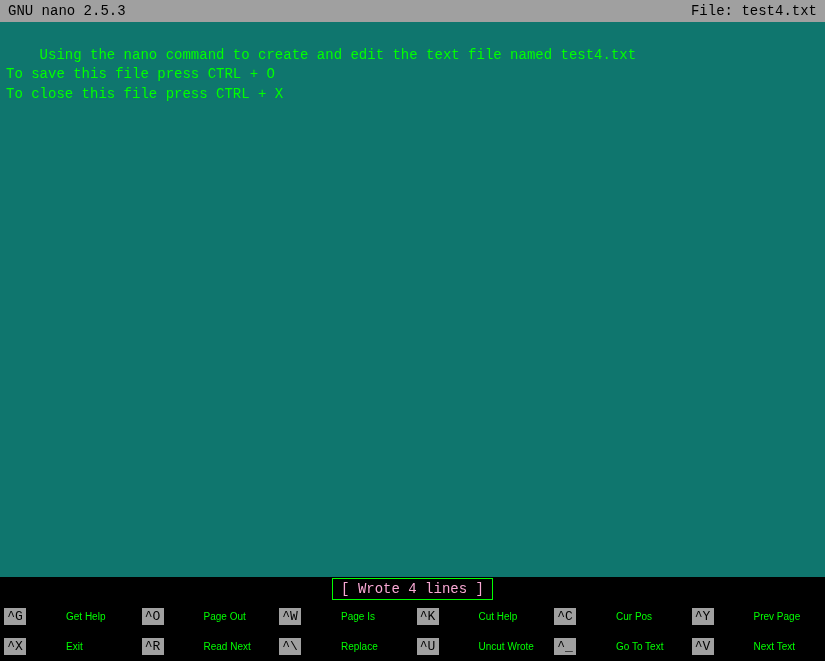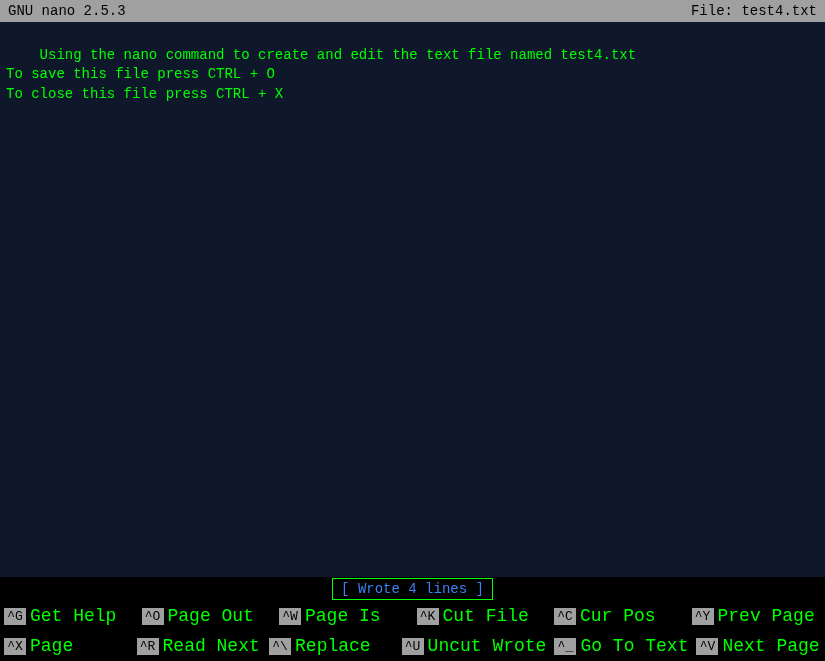--- a/index.html
+++ b/index.html
@@ -21,21 +21,21 @@
       background: #a0a0a0;
       color: #000;
       display: flex;
       justify-content: space-between;
       padding: 2px 8px;
       height: 22px;
       align-items: center;
     }
 
     #editor-area {
-      background: #0f172a;
+      background: #0f766e;
       color: #00ff00;
       padding: 4px 6px;
       flex: 1;
       height: calc(661px - 22px - 60px - 24px);
       overflow: hidden;
       white-space: pre;
       line-height: 1.4;
     }
 
     #status-bar {
@@ -44,21 +44,21 @@
       text-align: center;
       height: 24px;
       display: flex;
       align-items: center;
       justify-content: center;
     }
 
     #status-message {
       border: 1px solid #00ff00;
       padding: 2px 8px;
-      color: #3b82f6;
+      color: #f9a8d4;
     }
 
     #shortcut-bar {
       background: #000;
       display: flex;
       flex-wrap: wrap;
       height: 60px;
     }
 
     .shortcut-row {
@@ -83,23 +83,24 @@
       font-size: 13px;
       padding: 1px 3px;
       margin-right: 4px;
       min-width: 22px;
       text-align: center;
       white-space: nowrap;
     }
 
     .shortcut-label {
       color: #00ff00;
-      font-family: Liberation Mono, monospace;
-      font-size: 18px;
+      font-family: Liberation Sans, sans-serif;
+      font-size: 10px;
       white-space: nowrap;
+      margin-left: 36px;
     }
 
     #main-layout {
       display: flex;
       flex-direction: column;
       height: 661px;
     }
   </style>
 </head>
 <body>
@@ -130,52 +131,52 @@
         <div class="shortcut-item">
           <span class="shortcut-key">^O</span>
           <span class="shortcut-label">Page Out</span>
         </div>
         <div class="shortcut-item">
           <span class="shortcut-key">^W</span>
           <span class="shortcut-label">Page Is</span>
         </div>
         <div class="shortcut-item">
           <span class="shortcut-key">^K</span>
-          <span class="shortcut-label">Cut File</span>
+          <span class="shortcut-label">Cut Help</span>
         </div>
         <div class="shortcut-item">
           <span class="shortcut-key">^C</span>
           <span class="shortcut-label">Cur Pos</span>
         </div>
         <div class="shortcut-item">
           <span class="shortcut-key">^Y</span>
           <span class="shortcut-label">Prev Page</span>
         </div>
       </div>
     <div class="shortcut-row" id="shortcut-row-2">
         <div class="shortcut-item">
           <span class="shortcut-key">^X</span>
-          <span class="shortcut-label">Page</span>
+          <span class="shortcut-label">Exit</span>
         </div>
         <div class="shortcut-item">
           <span class="shortcut-key">^R</span>
           <span class="shortcut-label">Read Next</span>
         </div>
         <div class="shortcut-item">
           <span class="shortcut-key">^\</span>
           <span class="shortcut-label">Replace</span>
         </div>
         <div class="shortcut-item">
           <span class="shortcut-key">^U</span>
           <span class="shortcut-label">Uncut Wrote</span>
         </div>
         <div class="shortcut-item">
           <span class="shortcut-key">^_</span>
           <span class="shortcut-label">Go To Text</span>
         </div>
         <div class="shortcut-item">
           <span class="shortcut-key">^V</span>
-          <span class="shortcut-label">Next Page</span>
+          <span class="shortcut-label">Next Text</span>
         </div>
       </div>
   </div>
 
 </div>
 
 </body></html>

